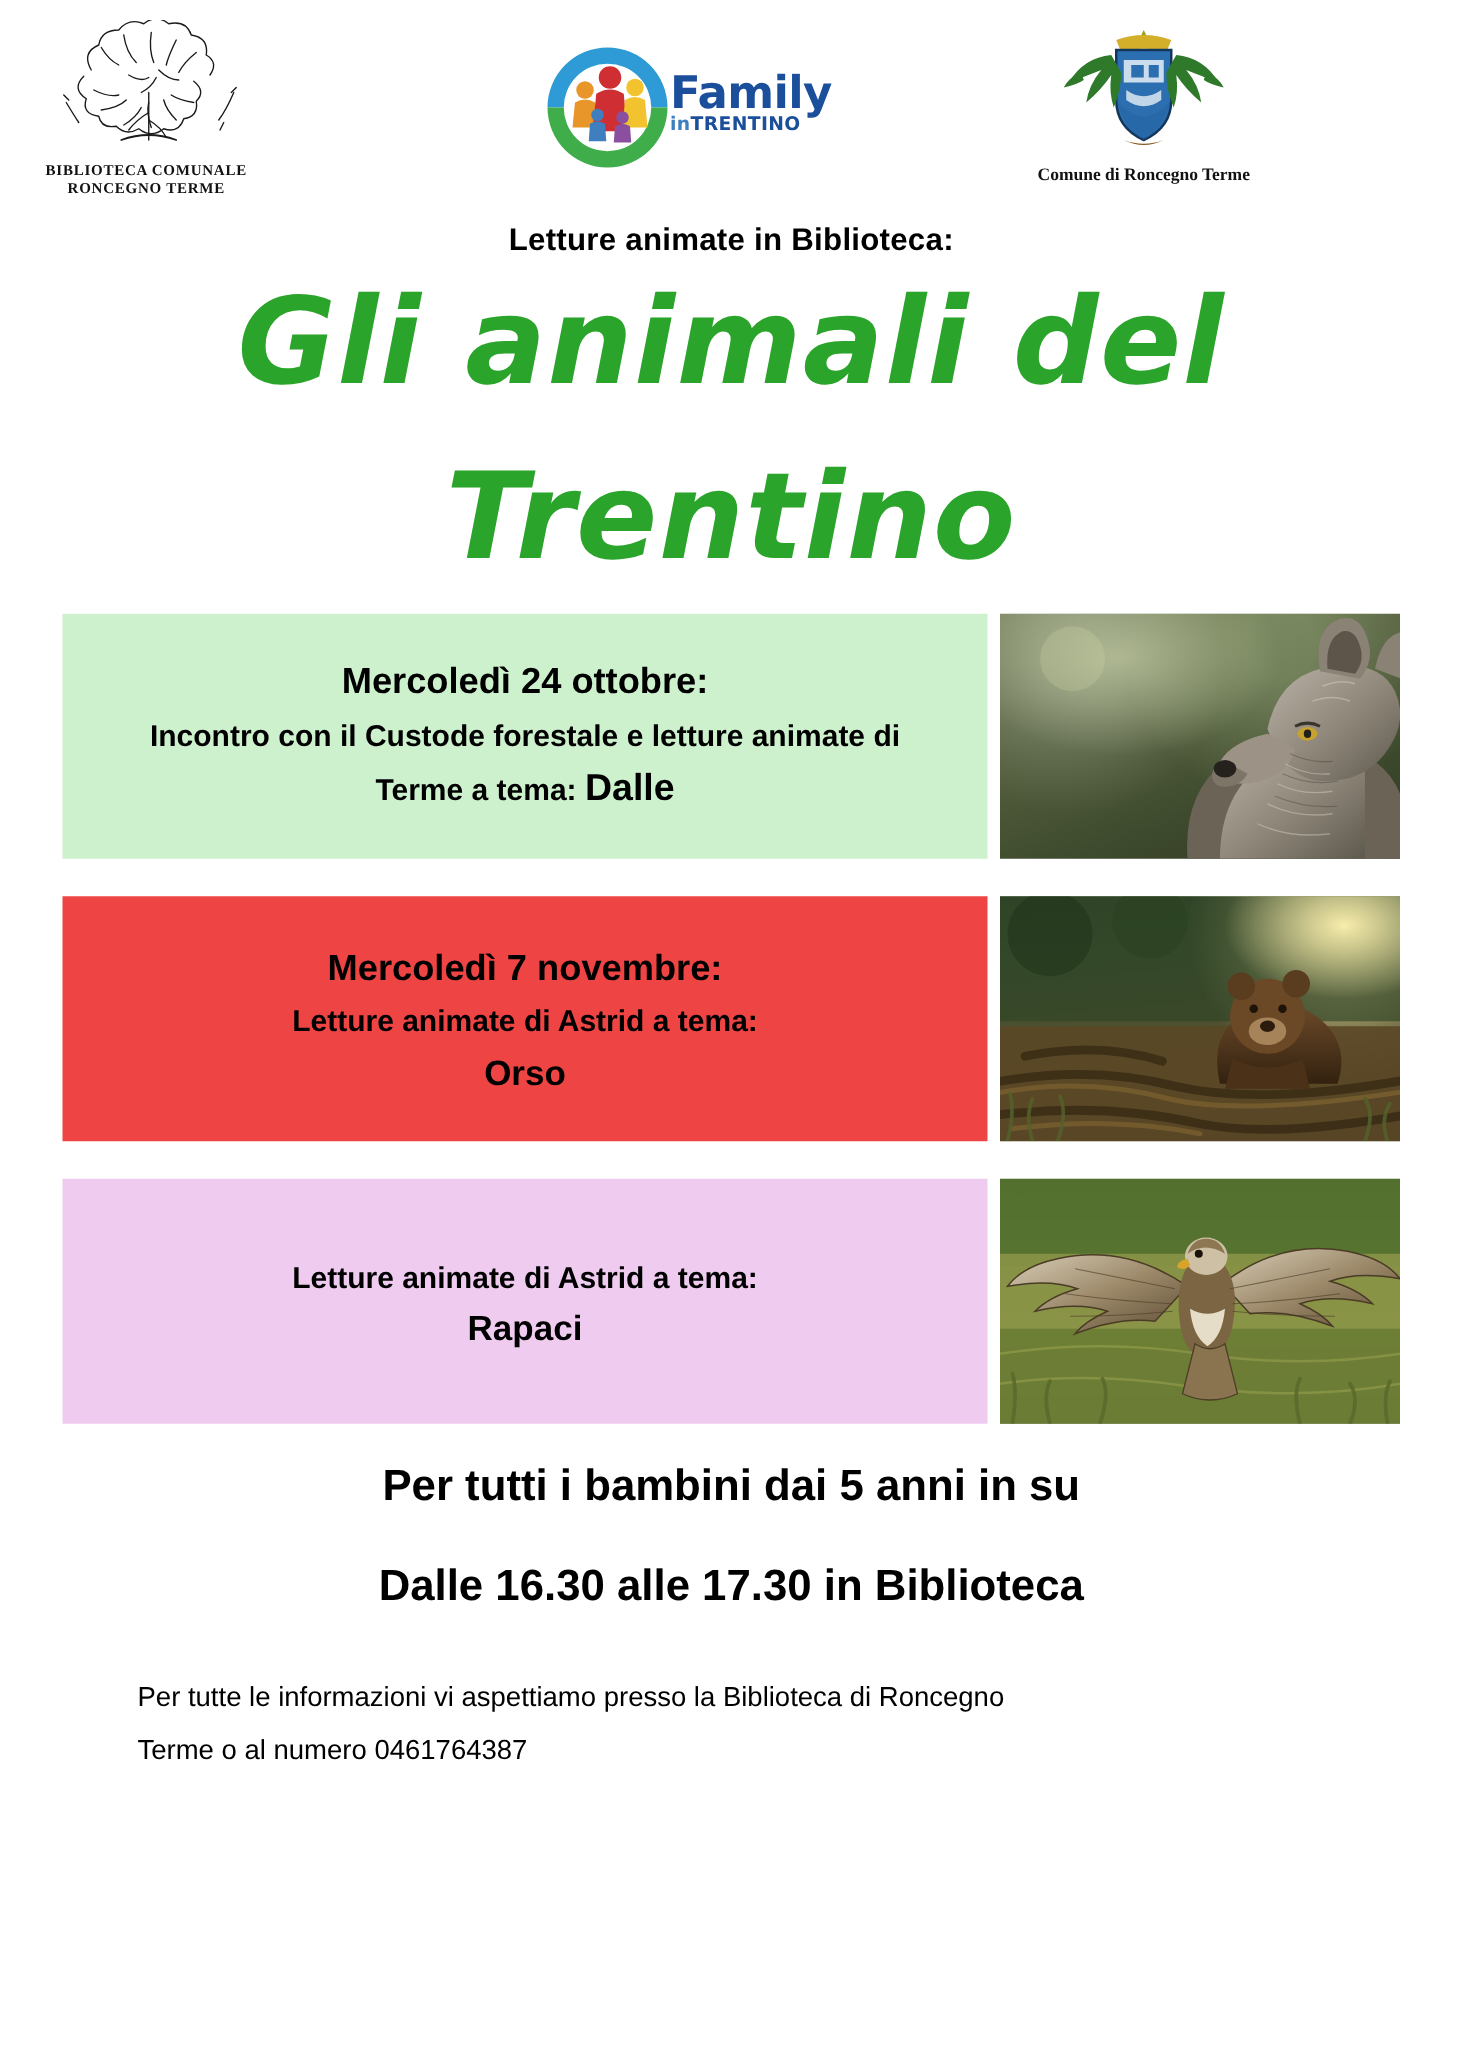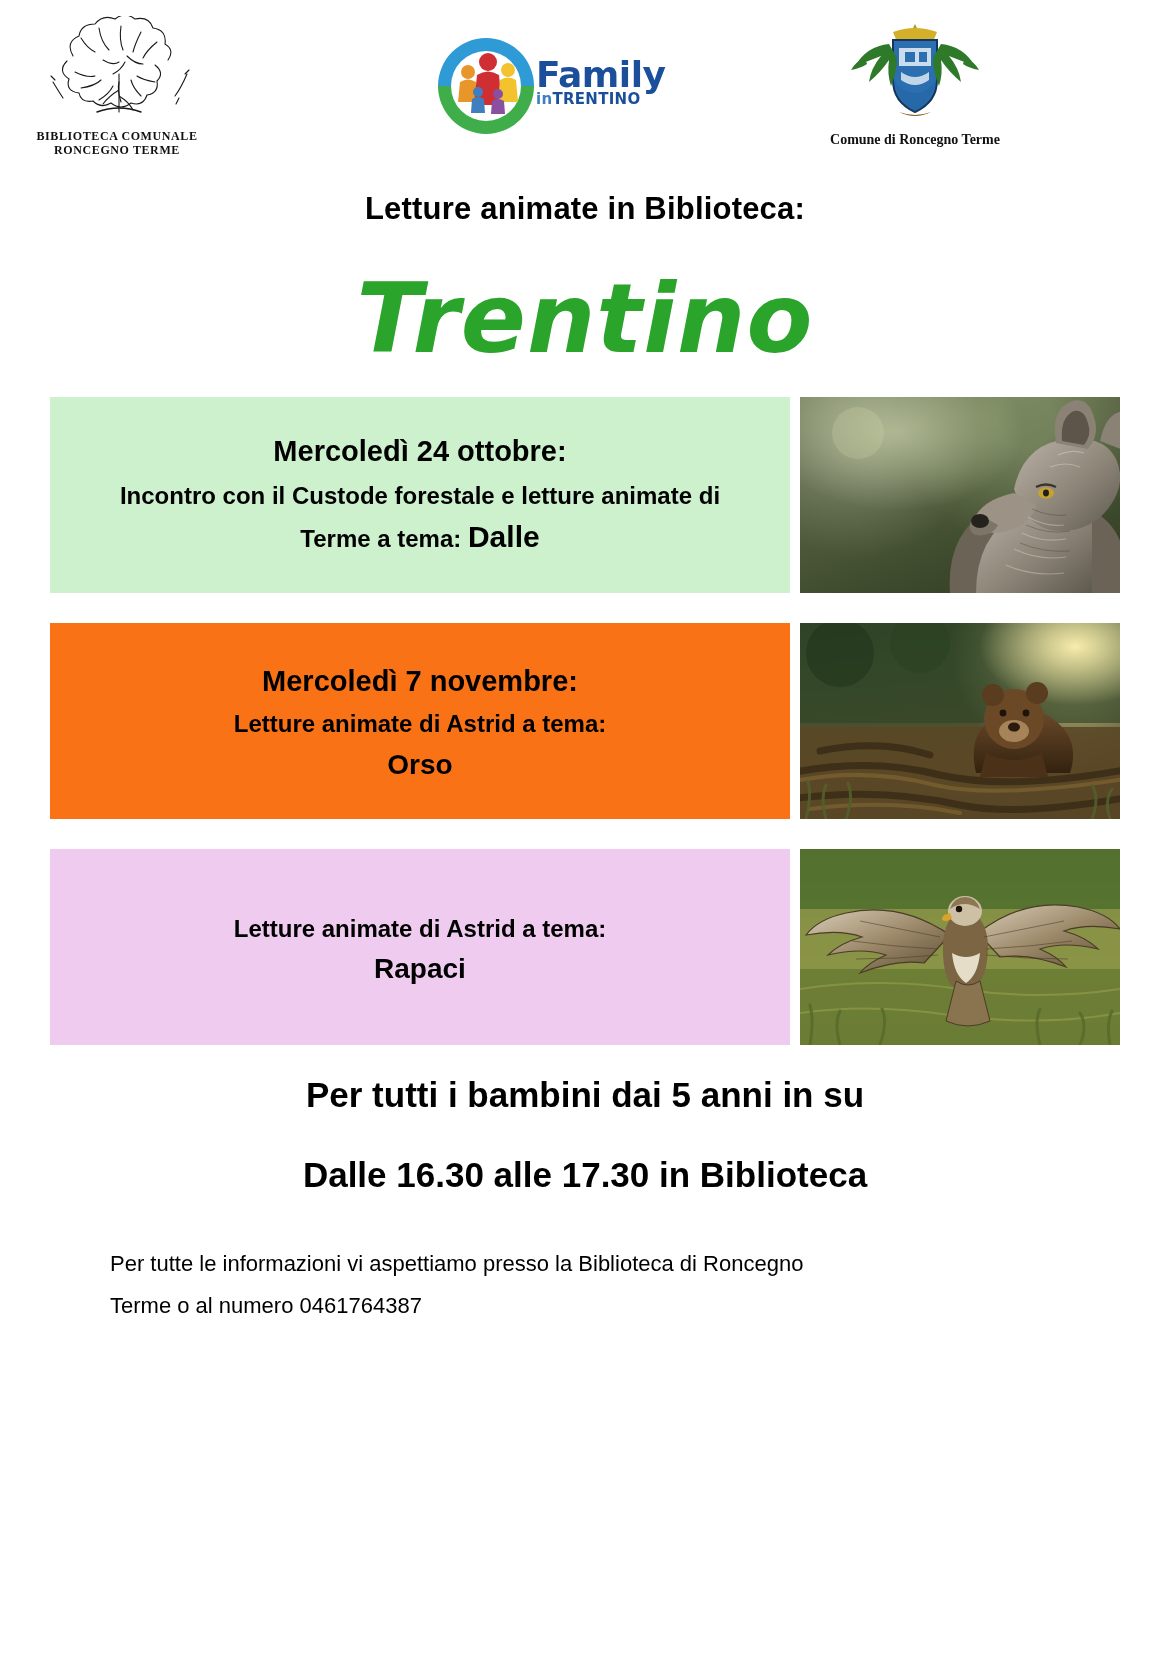--- a/index.html
+++ b/index.html
@@ -92,23 +92,23 @@
     font-family: "Liberation Serif", serif;
     font-size: 14px;
     font-weight: bold;
     margin-top: 4px;
     color: #111;
   }
 
   
   .kicker {
     text-align: center;
-    font-size: 31px;
-    font-weight: bold;
-    margin-top: 19px;
+    font-size: 25px;
+    font-weight: bold;
+    margin-top: 6px;
     letter-spacing: 0.2px;
   }
   .main-title {
     text-align: center;
     color: #2aa42a;
     font-family: "DejaVu Sans", sans-serif;
     font-weight: bold;
     font-style: italic;
     line-height: 1.0;
   }
@@ -309,20 +309,21 @@
         </g>
         <path d="M64 98 q16 8 32 0 q-16 6 -32 0 z" fill="#8a5a22"></path>
       </g>
     </svg>
     <div class="comune-caption">Comune di Roncegno Terme</div>
   </div>
 </div>
 
 <div class="kicker">Letture animate in Biblioteca:</div>
 <div class="main-title">
+  <span class="line1">Gli animali del</span>
   <span class="line2">Trentino</span>
 </div>
 
 <div class="events">
 
   <div class="event-row">
     <div class="panel" style="background:#cdf0cd;">
       <div class="d-date">Mercoledì 24 ottobre:</div>
       <div class="inline-desc">
         <span>Incontro con il Custode forestale e letture animate di</span><br>
@@ -370,21 +371,21 @@
           <path d="M250 70 q16 -6 30 0 M258 58 q14 -6 26 -2"></path>
         </g>
         <g stroke="#3b372e" stroke-width="1" opacity="0.35" fill="none">
           <path d="M232 112 q18 8 34 6 M226 128 q22 10 44 6 M220 146 q24 10 50 8"></path>
         </g>
       </svg>
     </div>
   </div>
 
   <div class="event-row">
-    <div class="panel" style="background:#f97316;">
+    <div class="panel" style="background:#ef4444;">
       <div class="d-date">Mercoledì 7 novembre:</div>
       <div class="d-desc">Letture animate di Astrid a tema:</div>
       <div class="d-theme">Orso</div>
     </div>
     <div class="photo photo-bear">
       <svg class="bear-svg" viewBox="0 0 320 196" preserveAspectRatio="none">
         <defs>
           <radialGradient id="sun" cx="86%" cy="12%" r="30%">
             <stop offset="0%" stop-color="#fff3b0" stop-opacity="0.95"></stop>
             <stop offset="100%" stop-color="#fff3b0" stop-opacity="0"></stop>

